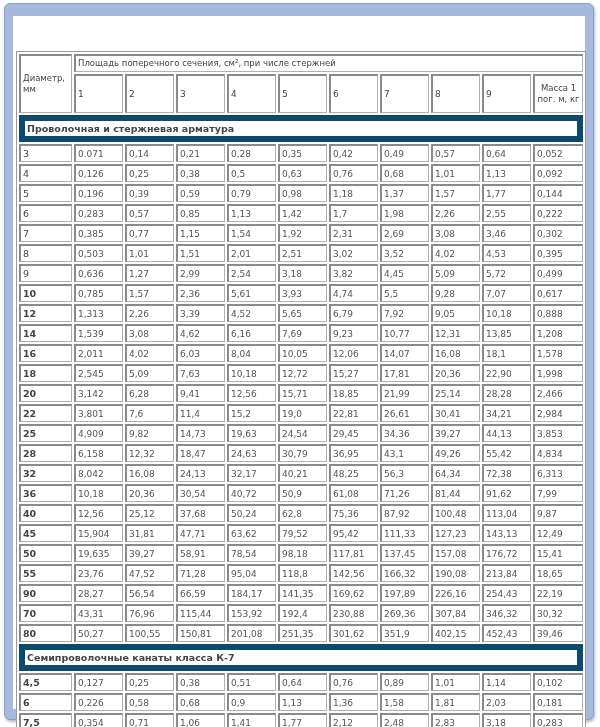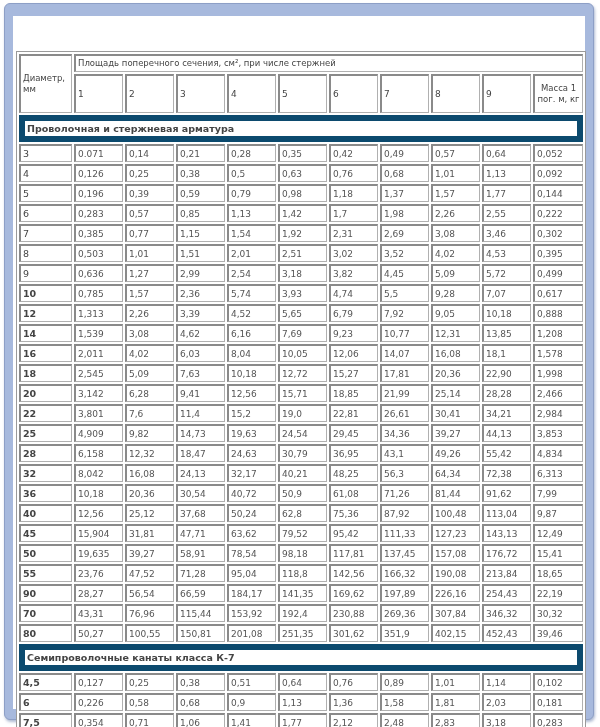--- a/index.html
+++ b/index.html
@@ -170,21 +170,21 @@
               <td>4,45</td>
               <td>5,09</td>
               <td>5,72</td>
               <td>0,499</td>
             </tr>
             <tr>
               <td class="dia">10</td>
               <td>0,785</td>
               <td>1,57</td>
               <td>2,36</td>
-              <td>5,74</td>
+              <td>5,61</td>
               <td>3,93</td>
               <td>4,74</td>
               <td>5,5</td>
               <td>9,28</td>
               <td>7,07</td>
               <td>0,617</td>
             </tr>
             <tr>
               <td class="dia">12</td>
               <td>1,313</td>

